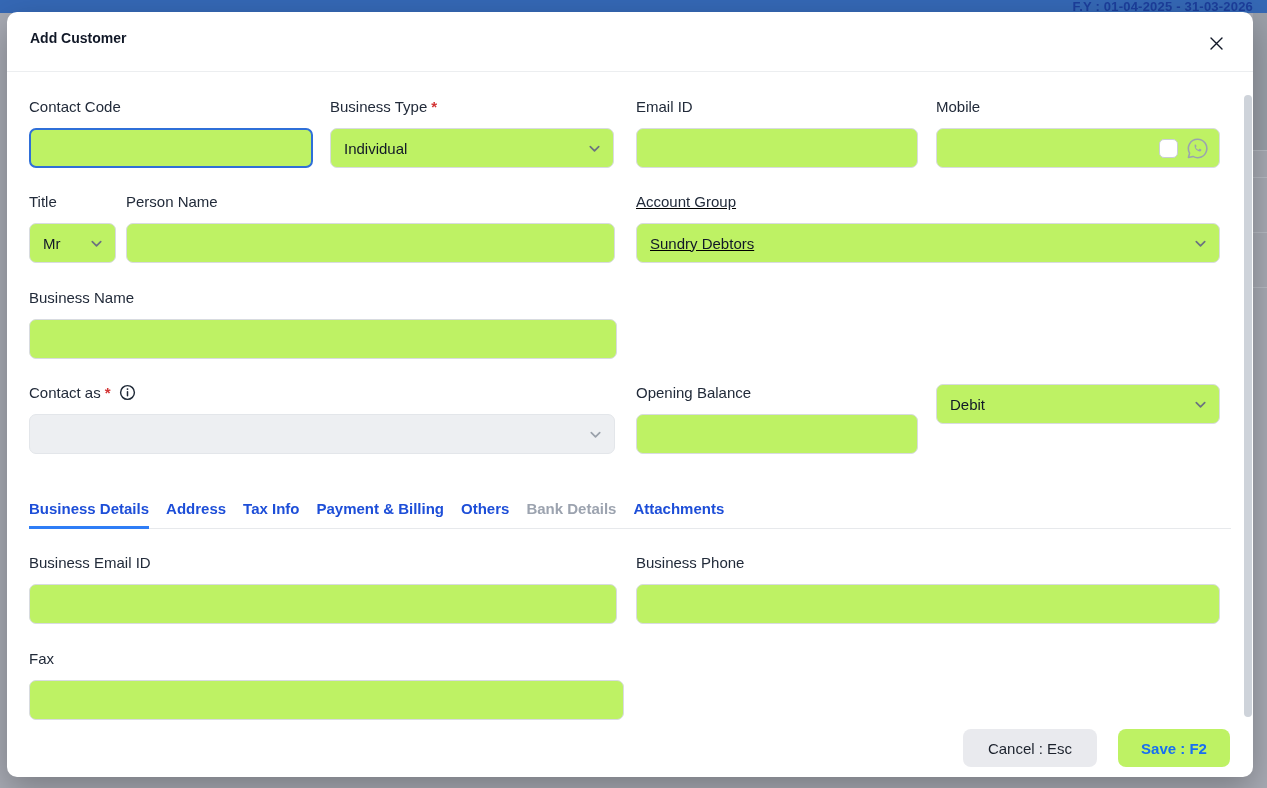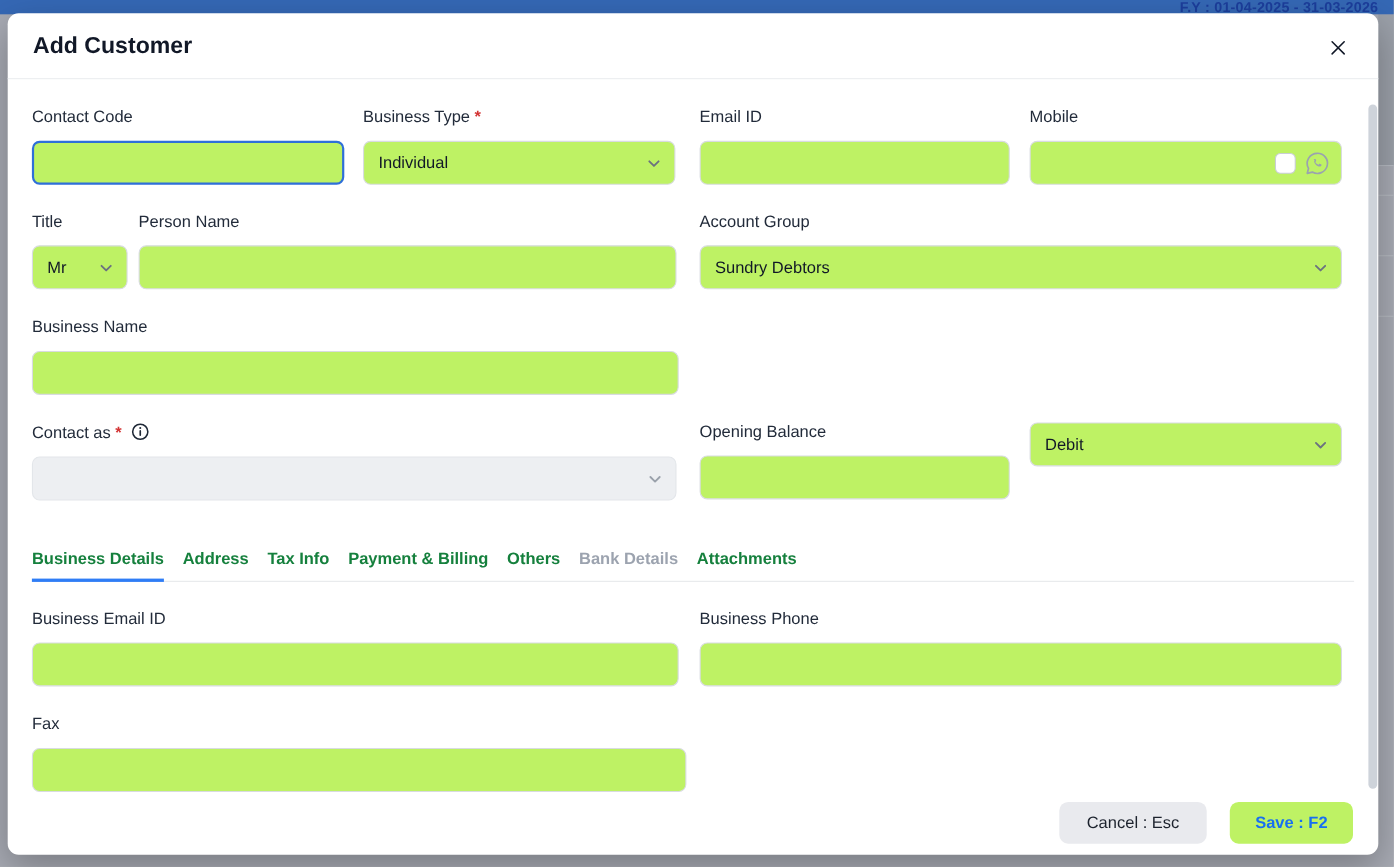--- a/index.html
+++ b/index.html
@@ -12,21 +12,21 @@
     color:#1c3e9c; letter-spacing:.2px; white-space:nowrap; }
   .bg-right-dark { position:absolute; right:0; top:13px; width:14px; height:137px; background:#9ba0a9; z-index:0; }
   .bg-line { position:absolute; right:0; width:14px; height:1px; background:#b7bbc3; z-index:0; }
 
   
   .modal { position:absolute; left:7px; top:12px; width:1246px; height:765px;
     background:#ffffff; border-radius:10px; box-shadow:0 12px 34px rgba(0,0,0,.28); z-index:2; }
 
   .modal-header { position:absolute; left:0; top:0; width:100%; height:60px;
     border-bottom:1px solid #eceef0; }
-  .modal-title { position:absolute; left:23px; top:18px; font-size:21px; font-weight:700; color:#111827; }
+  .modal-title { position:absolute; left:23px; top:18px; font-size:14px; font-weight:700; color:#111827; }
   .close-btn { position:absolute; right:24px; top:18px; width:26px; height:26px;
     display:flex; align-items:center; justify-content:center; cursor:pointer; }
 
   
   .fg { position:absolute; }
   .fl { display:block; font-size:15px; line-height:17px; color:#222b3a; margin-bottom:13px; white-space:nowrap; }
   .req { color:#d33434; font-weight:700; margin-left:4px; }
   .ctl { height:40px; border:1px solid #d8dbe0; border-radius:7px; background:#bef264; position:relative; }
   input.ctl { width:100%; padding:0 12px; font-size:15px; color:#111827; outline:none;
     font-family:"Liberation Sans", sans-serif; display:block; }
@@ -39,21 +39,21 @@
   .mobile-wrap input { padding-right:76px; }
   .wa-check { position:absolute; right:42px; top:11px; width:19px; height:19px;
     border:1px solid #c9ced6; border-radius:5px; background:#fff; cursor:pointer; }
   .wa-icon { position:absolute; right:10px; top:8px; width:25px; height:25px; cursor:pointer; }
 
   .info-icon { display:inline-block; vertical-align:-3px; margin-left:8px; cursor:pointer; }
 
   
   .tabs { position:absolute; left:22px; top:488px; width:1202px; display:flex; gap:17px;
     border-bottom:1px solid #e7e9ec; }
-  .tab { font-size:15px; font-weight:700; color:#15803d; padding-bottom:9px; cursor:pointer; white-space:nowrap;
+  .tab { font-size:15px; font-weight:700; color:#1d4ed8; padding-bottom:9px; cursor:pointer; white-space:nowrap;
     border-bottom:3px solid transparent; margin-bottom:-1px; }
   .tab.active { border-bottom-color:#2f7df6; }
   .tab.disabled { color:#9ca3af; cursor:default; }
 
   
   .btn { position:absolute; height:38px; border:none; border-radius:8px; font-size:15px; cursor:pointer;
     font-family:"Liberation Sans", sans-serif; }
   .btn-cancel { left:956px; top:717px; width:134px; background:#e9eaee; color:#1c222d; font-weight:500; }
   .btn-save { left:1111px; top:717px; width:112px; background:#bef264; color:#176ff2; font-weight:600; }
 
@@ -123,21 +123,21 @@
         <path d="M3.5 6l4.5 4.5L12.5 6" stroke="#6b7280" stroke-width="1.8" fill="none" stroke-linecap="round" stroke-linejoin="round"></path>
       </svg>
     </div>
   </div>
 
   <div class="fg" style="left:119px; top:181px; width:489px;">
     <span class="fl">Person Name</span>
     <input class="ctl" type="text" value="" style="">
   </div>
 
-  <div class="fg" style="left:629px; top:181px; width:584px;">
+  <div class="fg" style="left:629px; top:181px; width:584px;text-decoration:underline;">
     <span class="fl">Account Group</span>
     <div class="ctl select">
       <span>Sundry Debtors</span>
       <svg class="chev" width="15" height="15" viewBox="0 0 16 16">
         <path d="M3.5 6l4.5 4.5L12.5 6" stroke="#6b7280" stroke-width="1.8" fill="none" stroke-linecap="round" stroke-linejoin="round"></path>
       </svg>
     </div>
   </div>
 
   <div class="fg" style="left:22px; top:277px; width:588px;">

